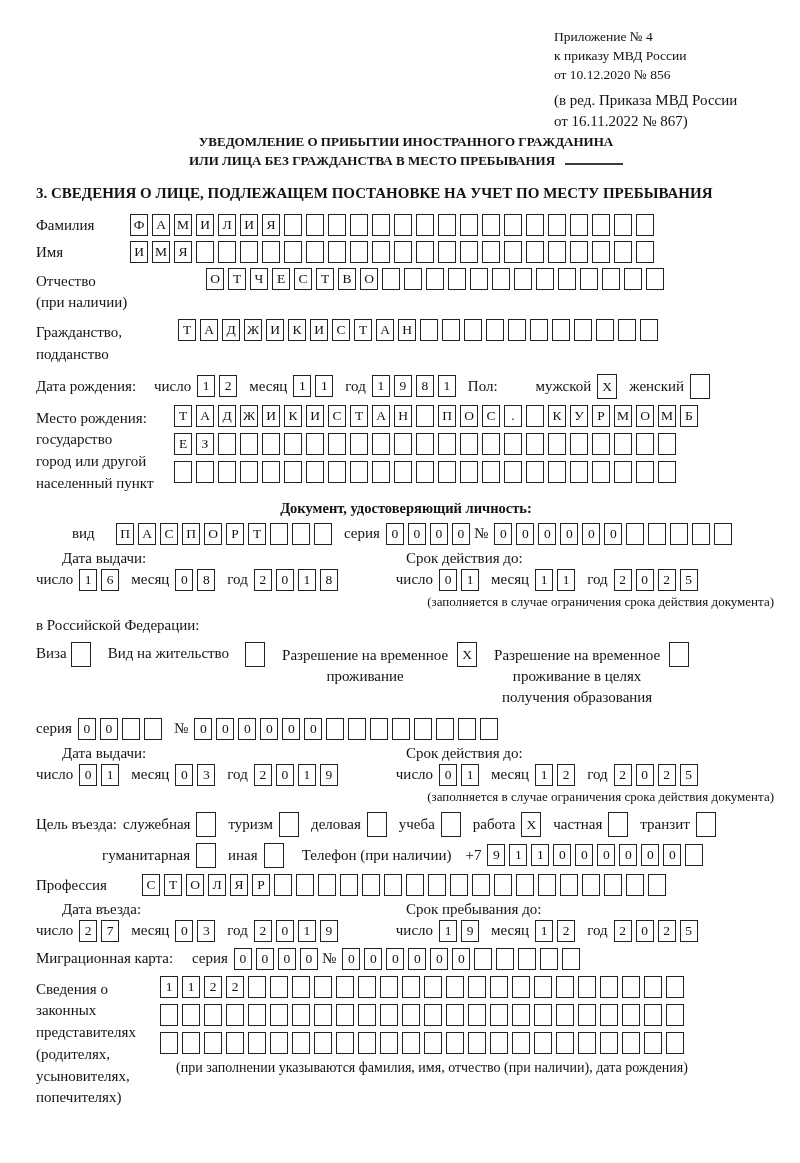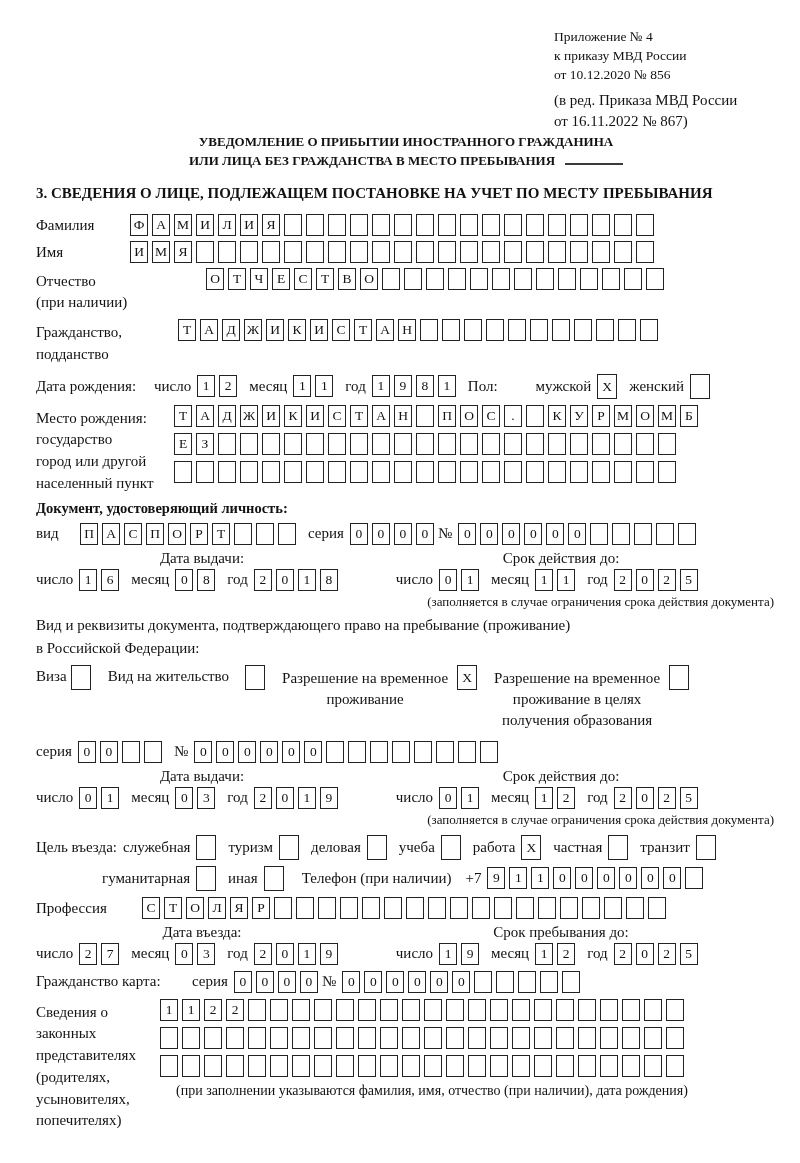--- a/index.html
+++ b/index.html
@@ -24,35 +24,35 @@
   .lbl { flex:none; padding-top:3px; }
   .preline { white-space:pre-line; line-height:1.45; }
   .w-sur { width:94px; }
   .w-pat { width:170px; }
   .w-cit { width:142px; }
   .w-bd  { width:112px; }
   .w-bp  { width:118px; }
   .w-prof{ width:106px; }
   .w-mig { width:150px; }
   .w-rep { width:124px; }
-  .w-vid { width:38px; }
+  .w-vid { width:38px;margin-left:36px; }
 
   .boxes { display:flex; flex-wrap:nowrap; }
   .box {
     flex:none; width:18px; height:22px; line-height:20px; border:1.5px solid #222;
     margin-right:4px; text-align:center; font-size:13.5px; background:#fff;
   }
   .cbox { width:20px; height:25px; line-height:23px; }
   .col .boxes { margin-bottom:6px; }
 
   .inlbl { flex:none; padding-top:3px; margin-right:6px; }
   .ml8 { margin-left:8px; } .ml14 { margin-left:14px; }
 
   .dp-headers { display:flex; margin-top:4px; margin-bottom:2px; }
-  .dp-h { text-align:center; }
+  .dp-h { }
   .dp-h.first { width:280px; margin-left:26px; }
   .dp-h.second { width:310px; margin-left:64px; }
   .dp-row { display:flex; align-items:center; margin-bottom:3px; }
   .dp-row .inlbl { padding-top:0; }
   .dp-sp { width:54px; }
   .note { font-size:13px; text-align:right; margin:0 2px 7px 0; }
 
   .plain-line { margin:4px 0 6px 0; }
   .cb-row { display:flex; align-items:flex-start; margin:8px 0 10px 0; }
   .cb-item { display:flex; align-items:flex-start; margin-right:13px; }
@@ -309,21 +309,21 @@
           <span class="box"></span>
           <span class="box"></span>
           <span class="box"></span>
           <span class="box"></span>
           <span class="box"></span>
           <span class="box"></span>
         </span>
     </span>
   </div>
 
-  <div class="sec-heading" style="font-size:14.5px; margin:2px 0 6px 0;">Документ, удостоверяющий личность:</div>
+  <div class="sec-heading" style="text-align:center; font-size:14.5px; margin:2px 0 6px 0;">Документ, удостоверяющий личность:</div>
 
   <div class="row" style="align-items:center;">
     <span class="inlbl w-vid" style="padding-top:0;">вид</span>
     <span class="boxes">
         <span class="box">П</span>
         <span class="box">А</span>
         <span class="box">С</span>
         <span class="box">П</span>
         <span class="box">О</span>
         <span class="box">Р</span>
@@ -391,21 +391,20 @@
     <span class="inlbl ml8">год</span>
     <span class="boxes">
         <span class="box">2</span>
         <span class="box">0</span>
         <span class="box">2</span>
         <span class="box">5</span>
       </span>
   </div>
   <div class="note">(заполняется в случае ограничения срока действия документа)</div>
 
-  <div class="plain-line">Вид и реквизиты документа, подтверждающего право на пребывание (проживание)</div>
   <div class="plain-line">в Российской Федерации:</div>
 
   <div class="cb-row">
     <span class="cb-item">
       <span class="cb-lbl" style="margin-right:4px;">Виза</span>
       <span class="box cbox"></span>
     </span>
     <span class="cb-item">
       <span class="cb-lbl" style="margin-right:16px;">Вид на жительство</span>
       <span class="box cbox"></span>
@@ -597,21 +596,21 @@
     <span class="inlbl ml8">год</span>
     <span class="boxes">
         <span class="box">2</span>
         <span class="box">0</span>
         <span class="box">2</span>
         <span class="box">5</span>
       </span>
   </div>
 
   <div class="row" style="align-items:center; margin-top:6px;">
-    <span class="inlbl w-mig" style="padding-top:0;">Гражданство карта:</span>
+    <span class="inlbl w-mig" style="padding-top:0;">Миграционная карта:</span>
     <span class="inlbl" style="padding-top:0;">серия</span>
     <span class="boxes">
         <span class="box">0</span>
         <span class="box">0</span>
         <span class="box">0</span>
         <span class="box">0</span>
       </span>
     <span class="inlbl" style="padding-top:0;">№</span>
     <span class="boxes">
         <span class="box">0</span>

